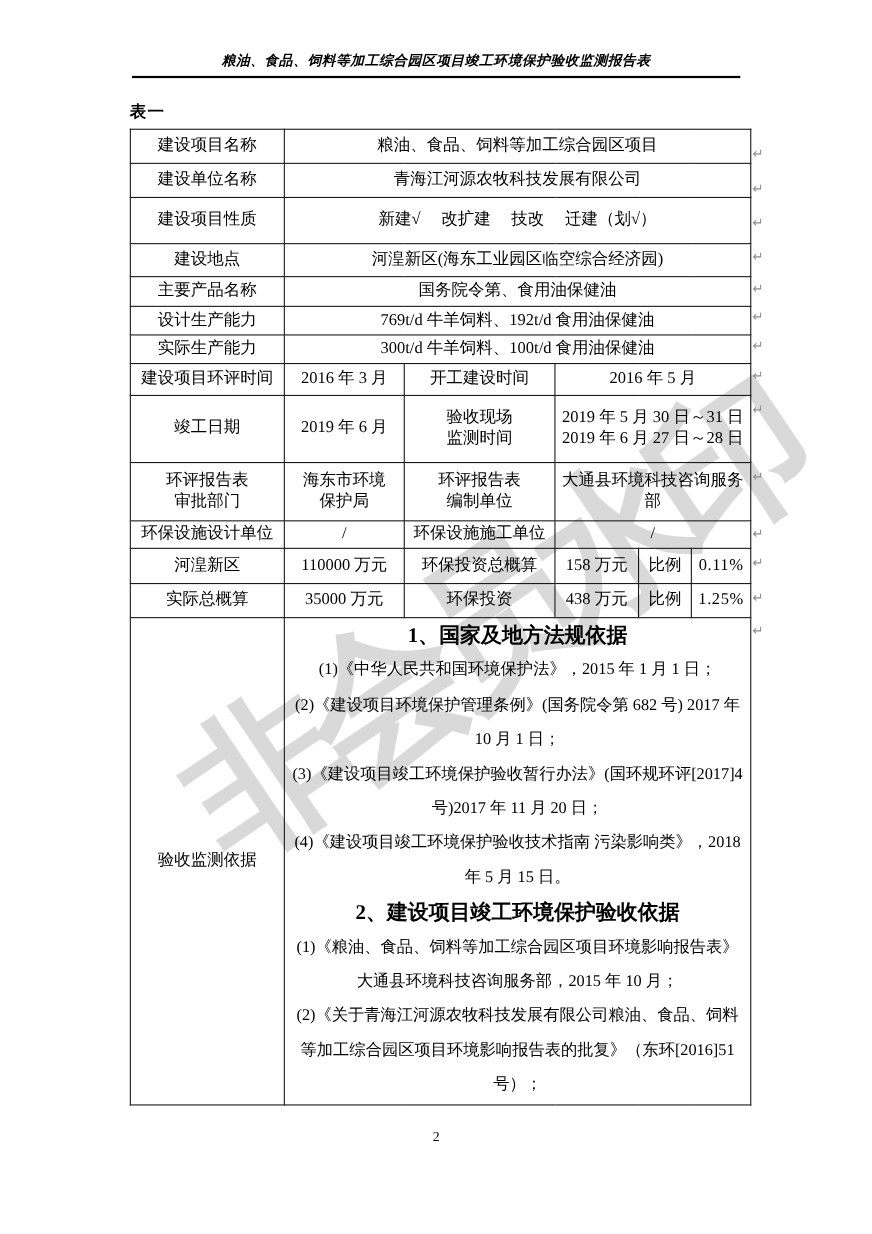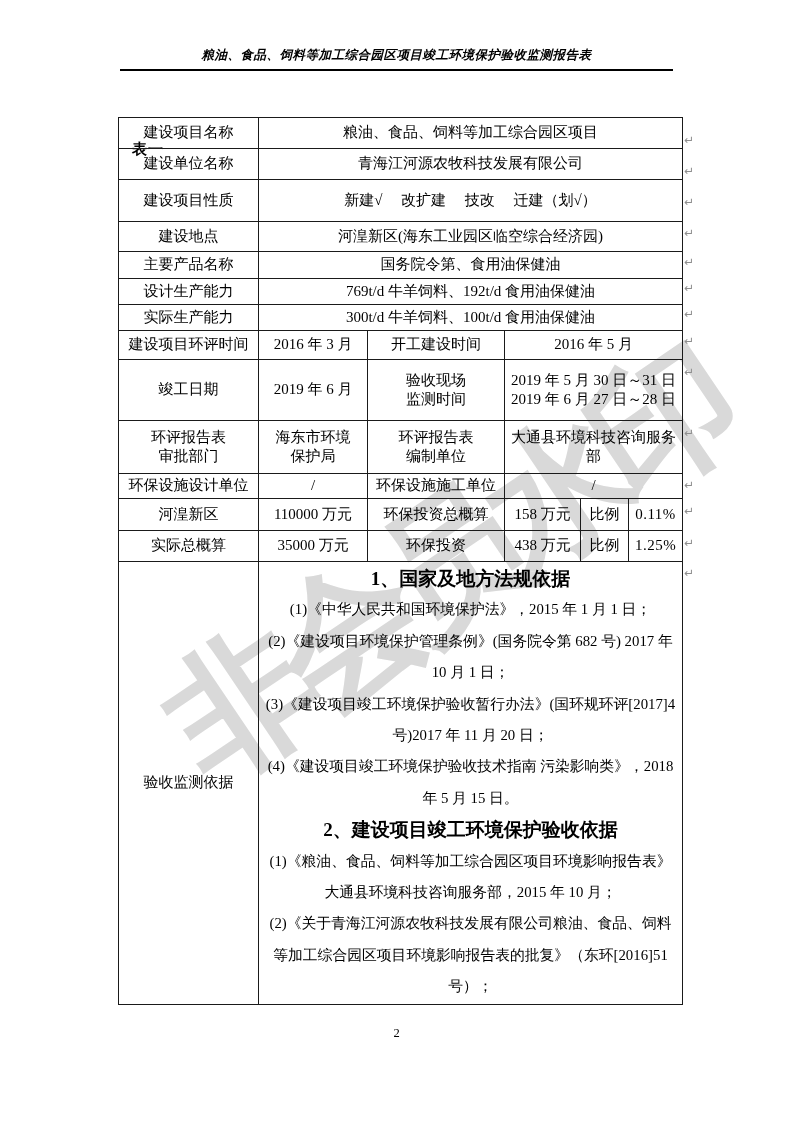--- a/index.html
+++ b/index.html
@@ -20,22 +20,22 @@
   
   .doc-title{
     position:absolute;top:47px;left:0;width:793px;z-index:1;
     text-align:center;font-size:12.5px;font-weight:bold;letter-spacing:.5px;font-style:italic;
   }
   .title-rule{
     position:absolute;top:69px;left:120px;width:553px;height:0;z-index:1;
     border-top:2px solid #000;
   }
   .table-caption{
-    position:absolute;top:92px;left:132px;z-index:1;
-    font-size:15px;font-weight:bold;letter-spacing:1px;margin-top:48px;
+    position:absolute;top:92px;left:118px;z-index:1;
+    font-size:15px;font-weight:bold;letter-spacing:1px;
   }
   
   table.main{
     position:absolute;top:117px;left:118px;z-index:1;
     width:564px;border-collapse:collapse;table-layout:fixed;
     background:transparent;
   }
   table.main td{
     border:1px solid #1a1a1a;
     text-align:center;vertical-align:middle;

